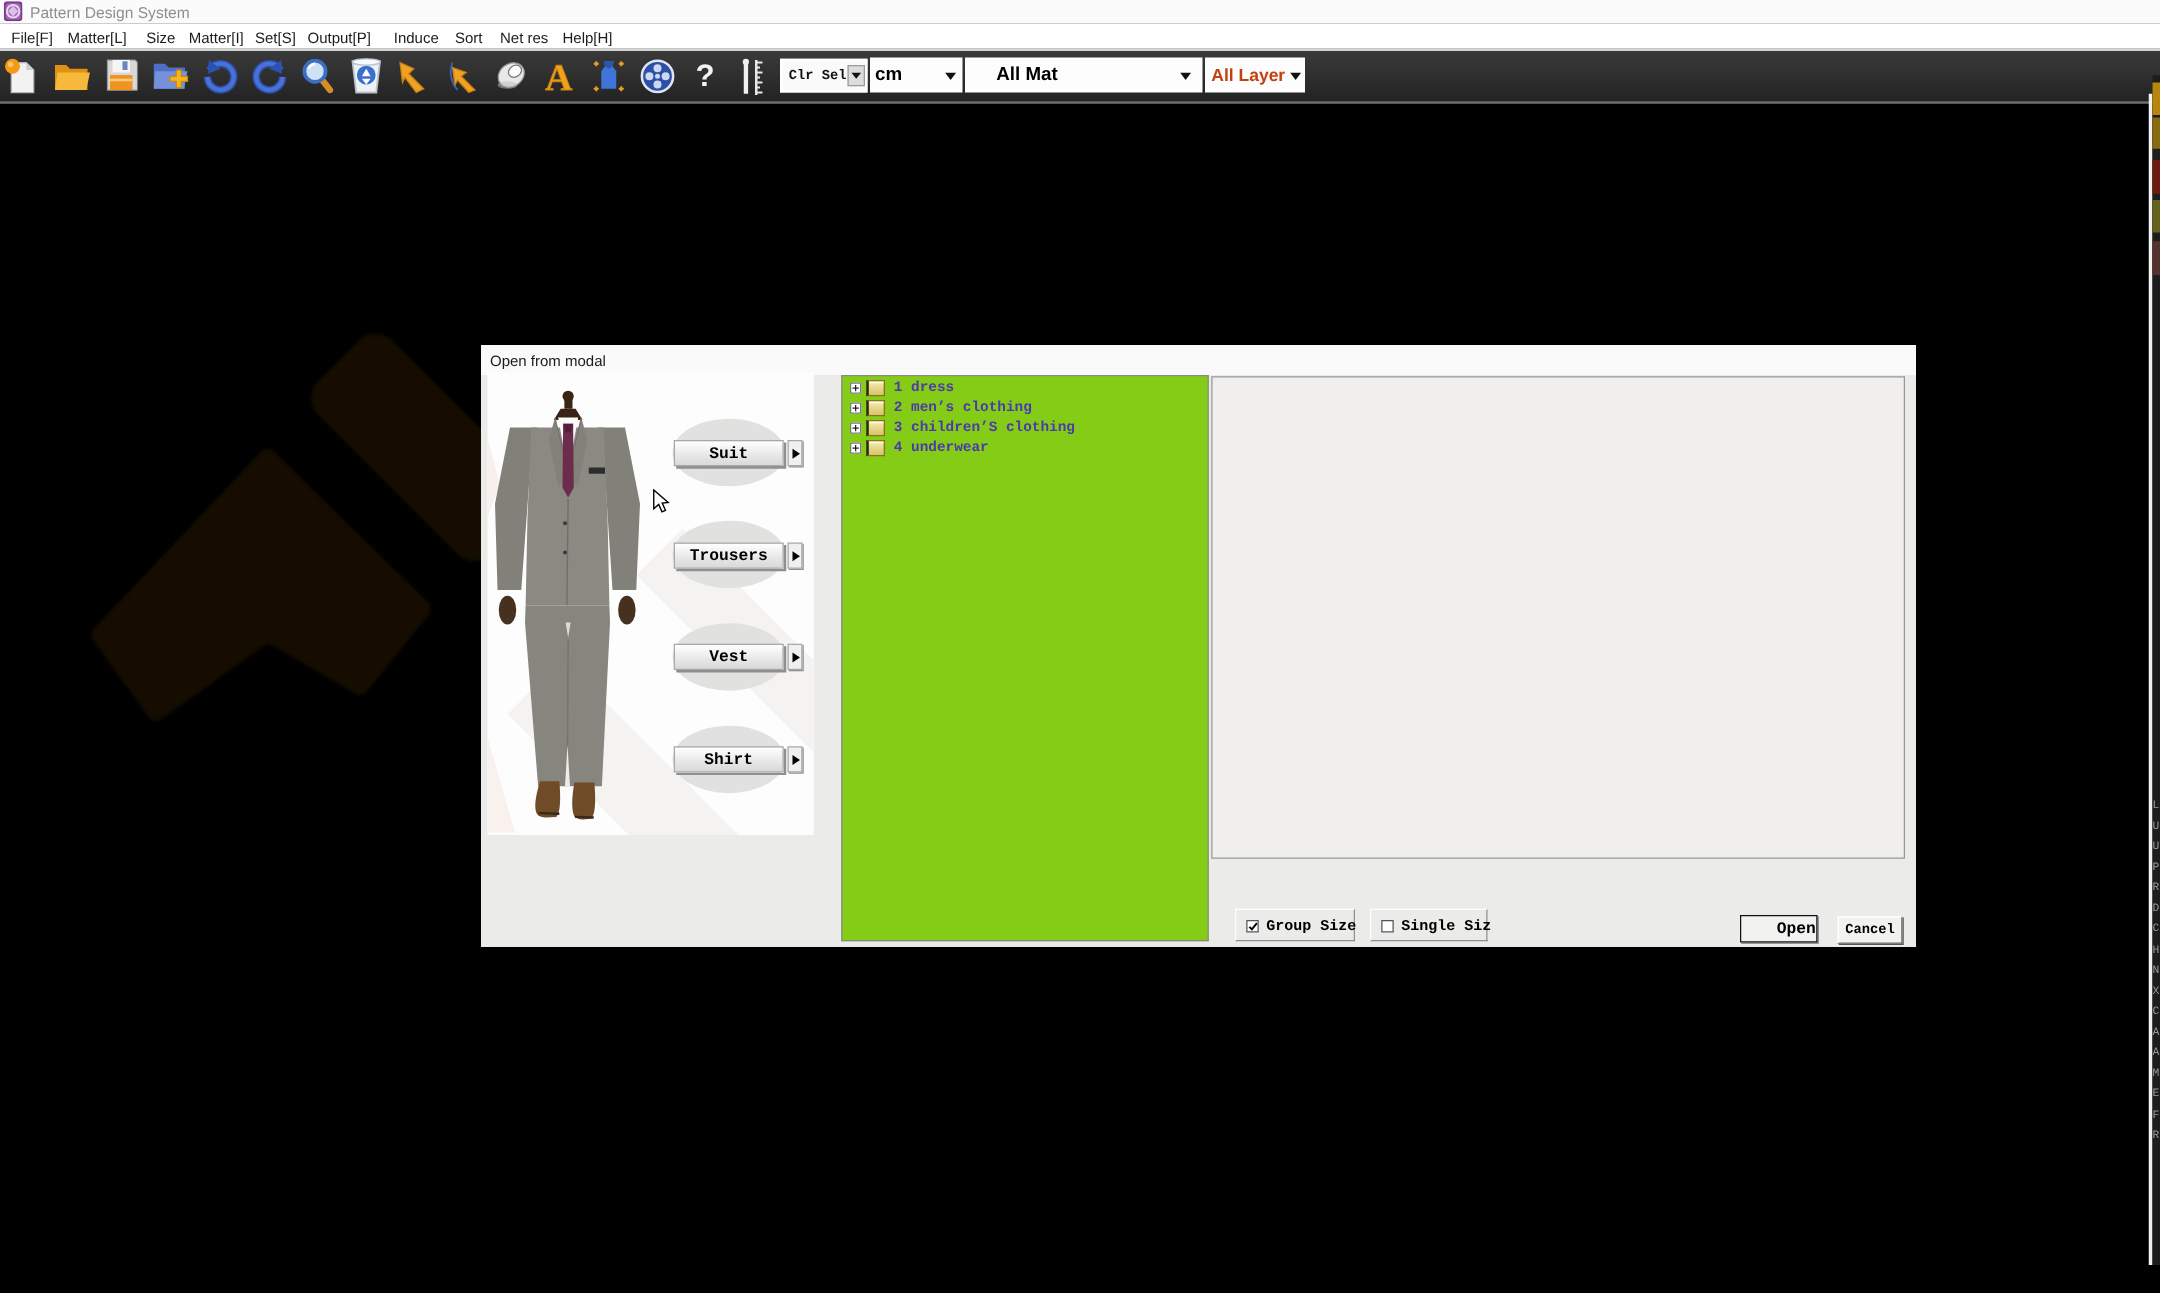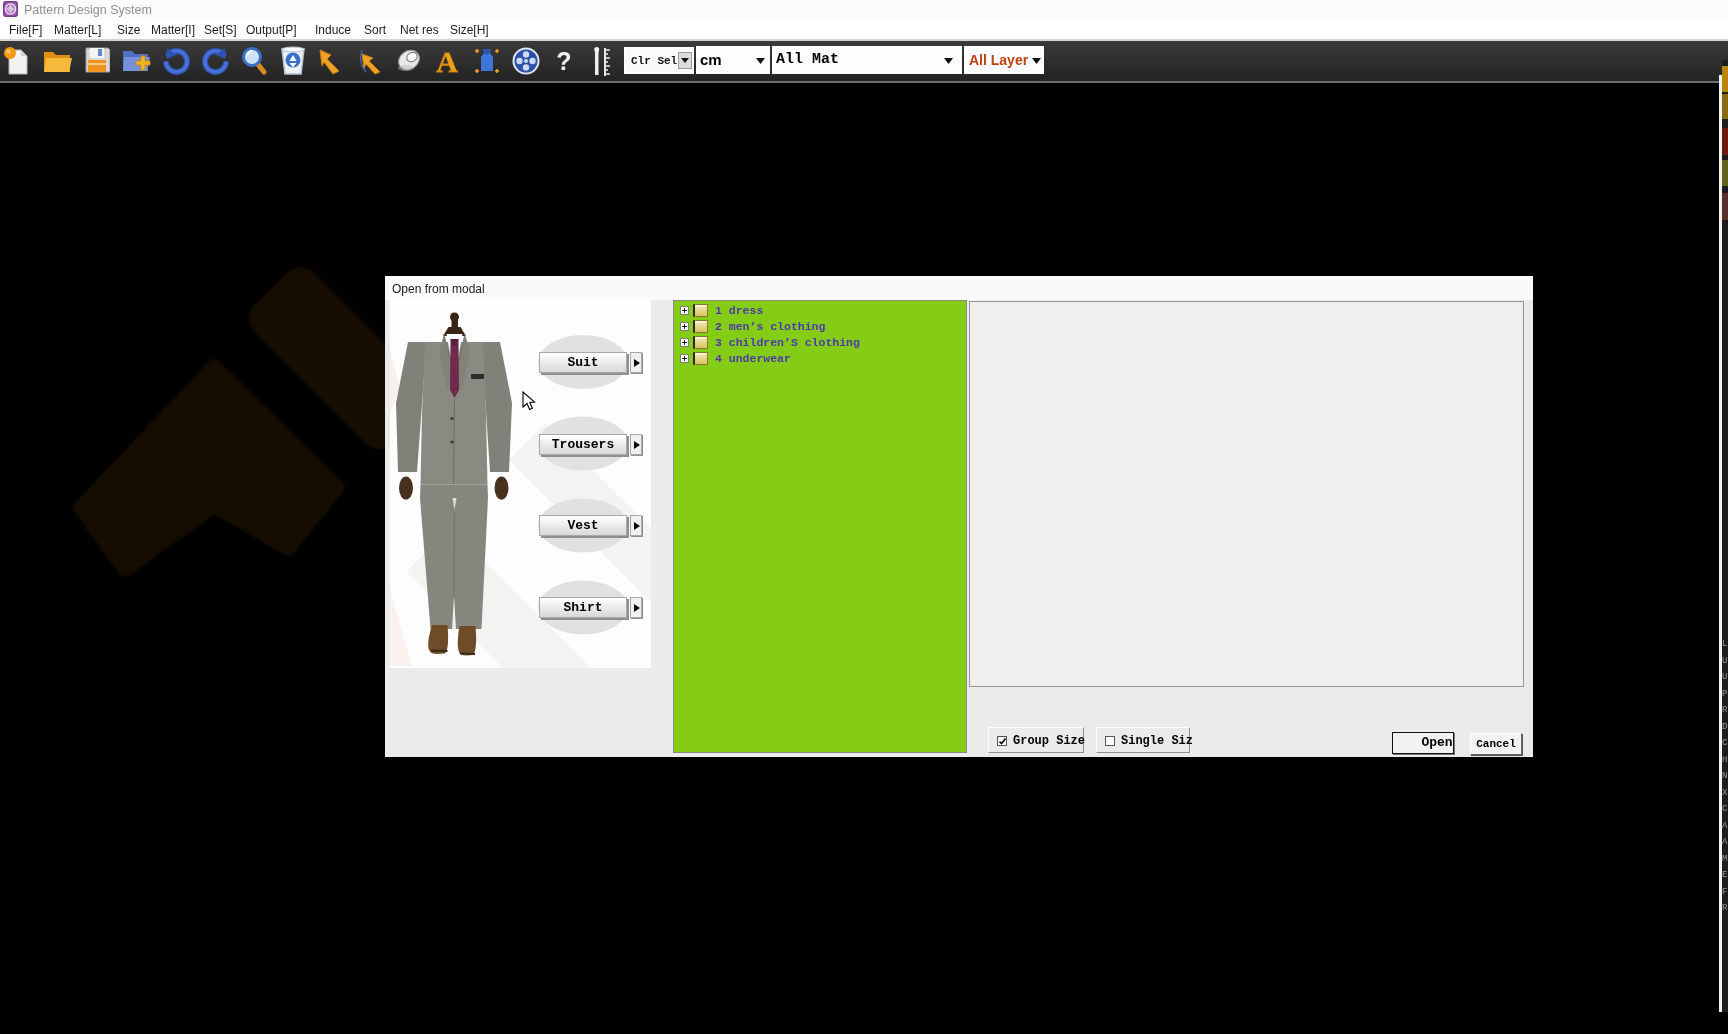--- a/index.html
+++ b/index.html
@@ -61,21 +61,21 @@
 <div class="abs" style="left:0;top:19px;width:1728px;height:20px;background:#ffffff;font-size:12px;color:#1c1c1c;">
   <span class="abs" style="left:9px;top:4px;">File[F]</span>
   <span class="abs" style="left:54px;top:4px;">Matter[L]</span>
   <span class="abs" style="left:117px;top:4px;">Size</span>
   <span class="abs" style="left:151px;top:4px;">Matter[I]</span>
   <span class="abs" style="left:204px;top:4px;">Set[S]</span>
   <span class="abs" style="left:246px;top:4px;">Output[P]</span>
   <span class="abs" style="left:315px;top:4px;">Induce</span>
   <span class="abs" style="left:364px;top:4px;">Sort</span>
   <span class="abs" style="left:400px;top:4px;">Net res</span>
-  <span class="abs" style="left:450px;top:4px;">Size[H]</span>
+  <span class="abs" style="left:450px;top:4px;">Help[H]</span>
 </div>
 <div class="abs" style="left:0;top:39px;width:1728px;height:2px;background:#d4d4d4;"></div>
 
 <div id="toolbar" class="abs" style="left:0;top:41px;width:1728px;height:40px;background:linear-gradient(#3a3a3a,#232323);">
 
   <svg class="abs" style="left:3px;top:5px" width="28" height="30" viewBox="0 0 28 30">
     <path d="M6 4 L18 4 L24 10 L24 28 L6 28 Z" fill="#f2f2f2" stroke="#b5b5b5" stroke-width="1"></path>
     <path d="M18 4 L18 10 L24 10 Z" fill="#cfcfcf"></path>
     <circle cx="7" cy="7" r="6" fill="#f59a14"></circle>
     <circle cx="5.5" cy="5.5" r="2.2" fill="#ffc96b"></circle>
@@ -164,21 +164,21 @@
         <path d="M0 0 L8 0 L4 5 Z" fill="#111"></path>
       </svg>
   </div>
   <div class="abs" style="left:696px;top:5px;width:74px;height:28px;background:#fdfdfd;">
     <span class="abs" style="left:4px;top:5px;font-size:15px;font-weight:bold;color:#000;">cm</span>
     <svg class="abs" style="left:60px;top:12px" width="10" height="7">
         <path d="M0 0 L9 0 L4.5 6 Z" fill="#111"></path>
       </svg>
   </div>
   <div class="abs" style="left:772px;top:5px;width:190px;height:28px;background:#fdfdfd;">
-    <span class="abs" style="left:4px;top:5px;font-size:15px;font-weight:bold;color:#000;font-family:Liberation Mono, monospace;">All Mat</span>
+    <span class="abs" style="left:25px;top:5px;font-size:15px;font-weight:bold;color:#000;">All Mat</span>
     <svg class="abs" style="left:172px;top:12px" width="10" height="7">
         <path d="M0 0 L9 0 L4.5 6 Z" fill="#111"></path>
       </svg>
   </div>
   <div class="abs" style="left:964px;top:5px;width:80px;height:28px;background:#fdfdfd;">
     <span class="abs" style="left:5px;top:6px;font-size:14px;font-weight:bold;color:#c2410c;">All Layer</span>
     <svg class="abs" style="left:68px;top:12px" width="10" height="7">
         <path d="M0 0 L9 0 L4.5 6 Z" fill="#111"></path>
       </svg>
   </div>

